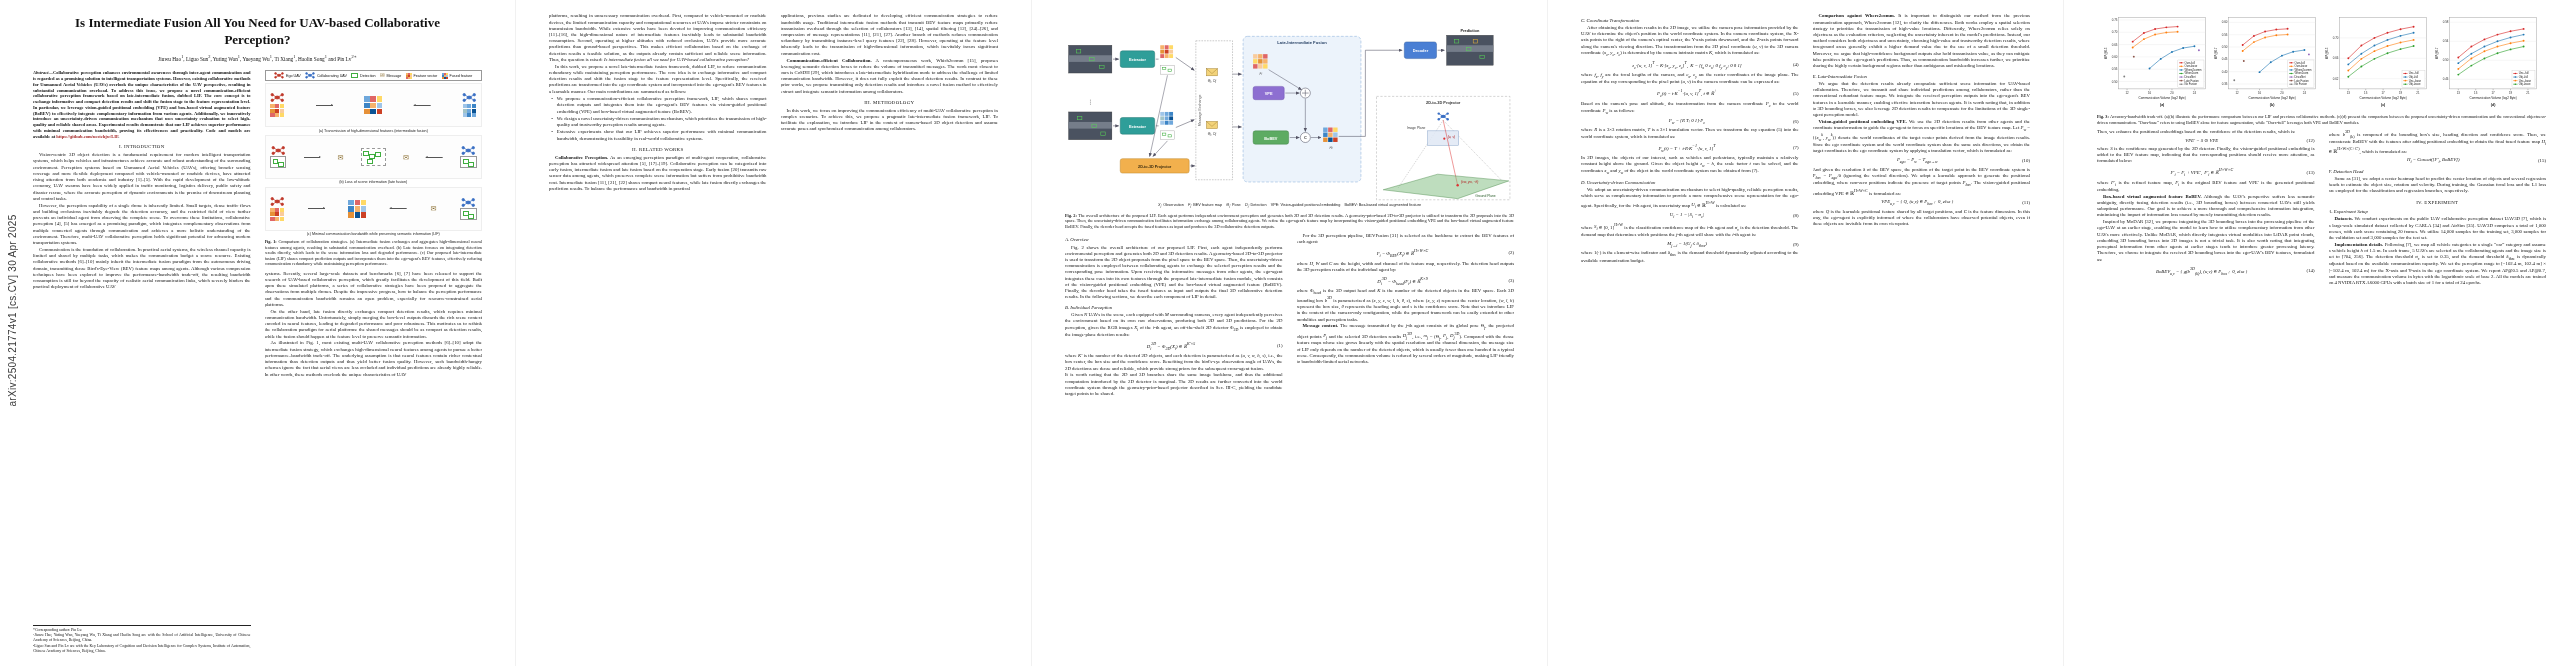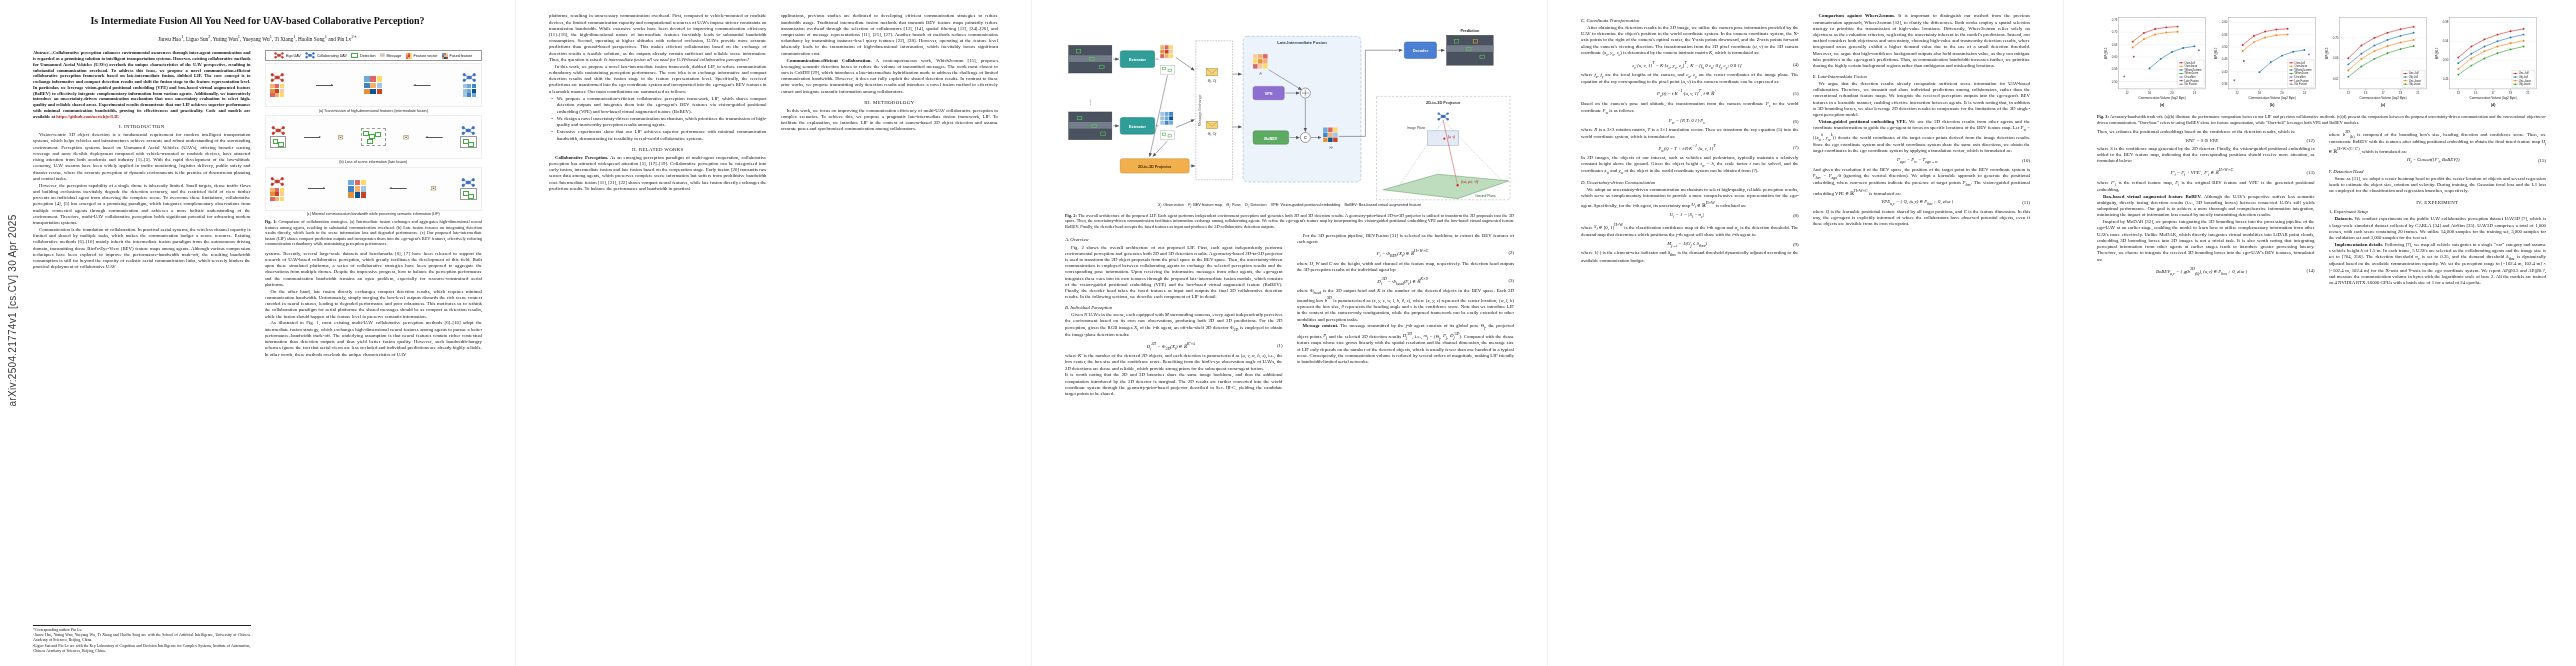--- a/index.html
+++ b/index.html
@@ -5,21 +5,21 @@
   html,body{margin:0;padding:0;background:#fff;}
   .canvas{width:2576px;height:667px;display:flex;background:#fff;overflow:hidden;
           font-family:"Liberation Serif","DejaVu Serif",serif;color:#111;}
   .page{width:515px;height:667px;position:relative;background:#fff;flex:0 0 auto;}
   .page + .page{border-left:0.6px solid #f1f1f1;}
   .page-inner{position:absolute;left:33px;right:33px;top:13.3px;bottom:12.2px;display:flex;flex-direction:column;}
   .cols{display:flex;gap:14px;flex:1;overflow:hidden;}
   .col{flex:1 1 0;overflow:hidden;position:relative;}
 
   
-  .title{font-size:10px;font-weight:bold;text-align:center;margin:2.2px 22px 5.6px;line-height:1.25;}
+  .title{font-size:13px;font-weight:bold;text-align:center;margin:2.2px 22px 5.6px;line-height:1.25;}
   .authors{font-size:5.3px;text-align:center;margin-bottom:9px;}
   .abstract{font-weight:bold;font-size:4.5px;line-height:1.28;text-align:justify;margin-bottom:3.3px;}
   .abstract .url{color:#a32222;}
   .para{font-size:4.8px;line-height:1.3;text-align:justify;text-indent:6.1px;margin:0 0 0.6px 0;}
   .para.ni{text-indent:0;}
   .h1{text-align:center;font-size:4.9px;margin:5px 0 2.8px;letter-spacing:0.3px;font-weight:normal;}
   .h2{font-style:italic;font-size:4.8px;margin:4.4px 0 2.2px;font-weight:normal;}
   .eq{display:flex;align-items:center;margin:2.8px 0;font-size:4.8px;font-style:italic;}
   .eq-body{flex:1;text-align:center;}
   .eq-num{font-style:normal;}

